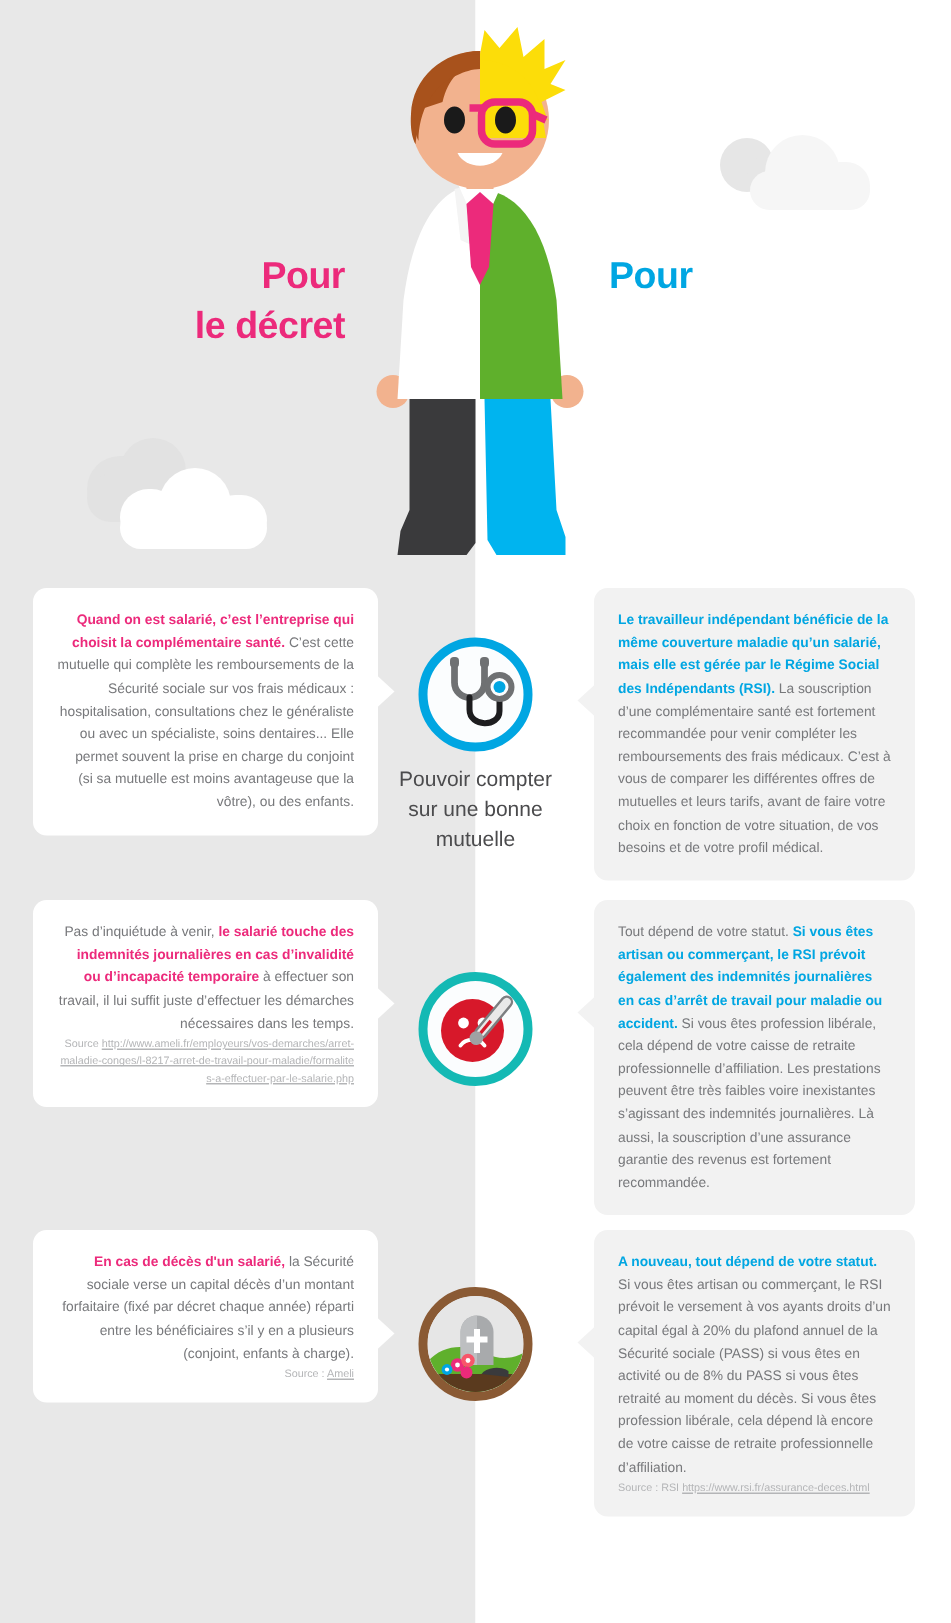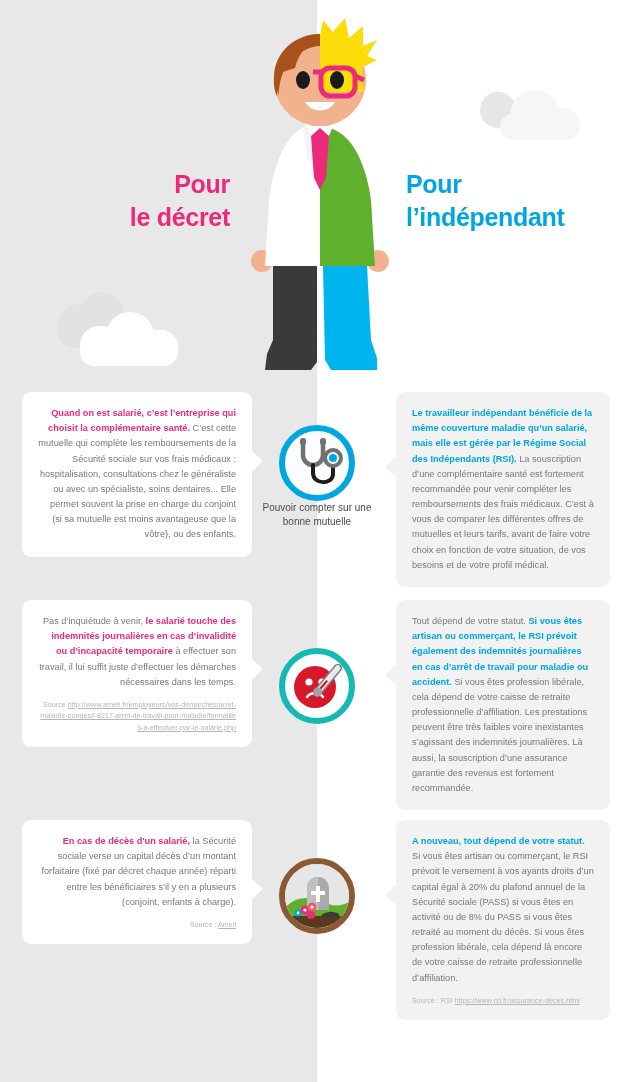--- a/index.html
+++ b/index.html
@@ -84,21 +84,20 @@
   .bubble-right .tail {
     position: absolute; left: -11px; top: 64px;
     width: 0; height: 0;
     border-top: 11px solid transparent;
     border-bottom: 11px solid transparent;
     border-right: 12px solid #f2f2f2;
   }
 
   .src {
     display: block;
-    margin-top: 9px;
     font-size: 7.2px;
     line-height: 1.6;
     color: #b4b5b7;
   }
   .src a, .src .lnk {
     color: #b4b5b7;
     text-decoration: underline;
     word-break: break-all;
   }
 
@@ -117,21 +116,22 @@
     margin: 0 auto;
     border-radius: 50%;
     background: #fbfdfe;
   }
   .icon-ring.ring-blue   { border: 6px solid #00a6e2; }
   .icon-ring.ring-teal   { border: 6px solid #14b9b4; }
   .icon-ring.ring-brown  { border: 6px solid #8a5a34; background: #e6e6e6; overflow: hidden; }
   .icon-ring svg { position: absolute; left: 0; top: 0; }
 
   .icon-caption {
-    font-size: 10px;
+    margin-top: 9px;
+    font-size: 14px;
     line-height: 1.42;
     color: #4b4b4d;
   }
 </style>
 </head>
 <body>
 
 <div id="page">
 
   <div class="bg-left"></div>
@@ -198,21 +198,20 @@
       <line x1="110" y1="58" x2="119" y2="62" stroke="#ec2a7b" stroke-width="5"></line>
     </svg>
   </div>
 
   <div class="heading heading-left">
     <div>Pour</div>
     <div>le décret</div>
   </div>
   <div class="heading heading-right">
     <div>Pour</div>
-    <div>l’indépendant</div>
   </div>
 
   <div class="row row-1">
     <div class="bubble bubble-left">
       <span class="tail"></span>
       <b>Quand on est salarié, c’est l’entreprise qui choisit la complémentaire santé.</b><span> C’est cette mutuelle qui complète les remboursements de la Sécurité sociale sur vos frais médicaux : hospitalisation, consultations chez le généraliste ou avec un spécialiste, soins dentaires... Elle permet souvent la prise en charge du conjoint (si sa mutuelle est moins avantageuse que la vôtre), ou des enfants.</span>
     </div>
     <div class="bubble bubble-right">
       <span class="tail"></span>
       <b>Le travailleur indépendant bénéficie de la même couverture maladie qu’un salarié, mais elle est gérée par le Régime Social des Indépendants (RSI).</b><span> La souscription d’une complémentaire santé est fortement recommandée pour venir compléter les remboursements des frais médicaux. C’est à vous de comparer les différentes offres de mutuelles et leurs tarifs, avant de faire votre choix en fonction de votre situation, de vos besoins et de votre profil médical.</span>

